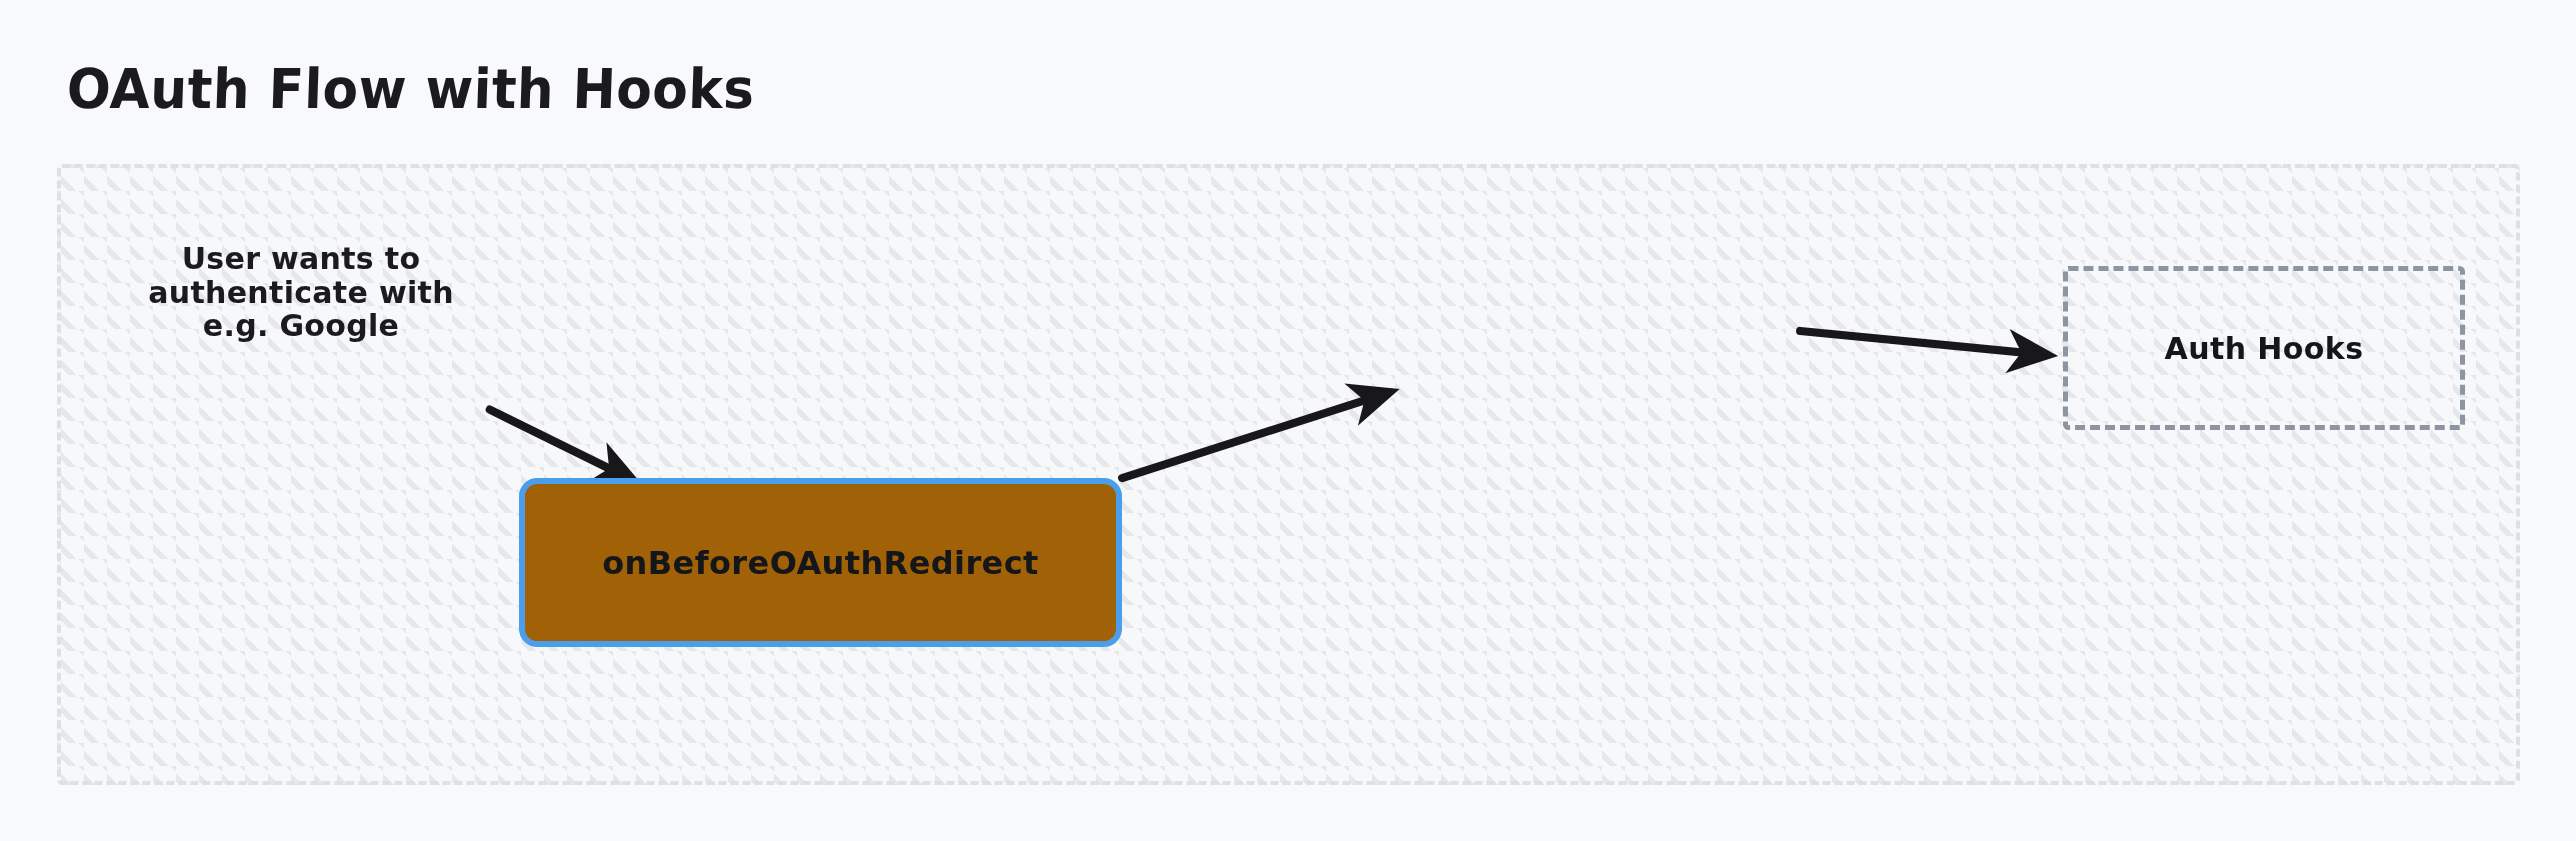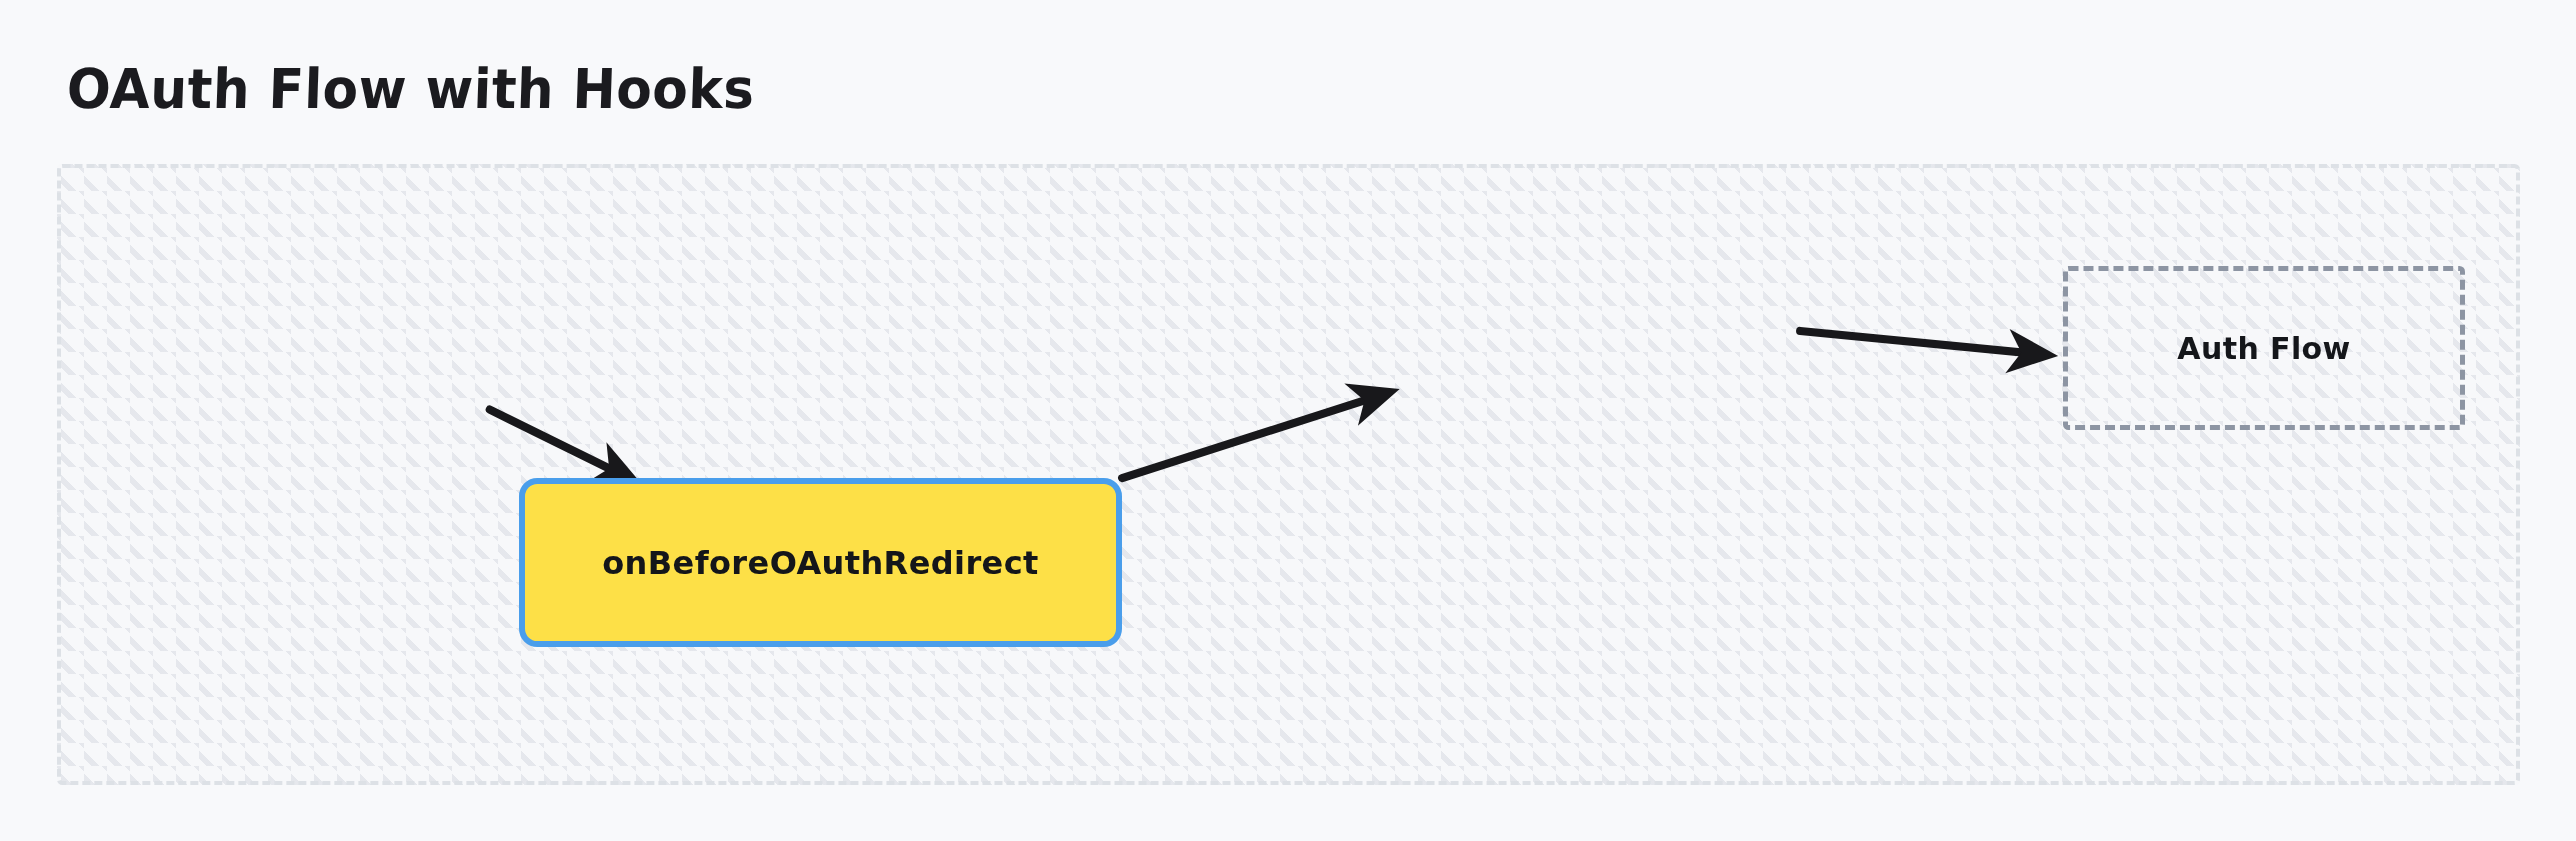--- a/index.html
+++ b/index.html
@@ -97,21 +97,21 @@
   
   #hook-node {
     position: absolute;
     left: 519px;
     top: 478px;
     width: 603px;
     height: 169px;
     box-sizing: border-box;
     border: 6.4px solid #4a9eeb;
     border-radius: 18.3px;
-    background: #fde047;
+    background: #a16207;
     display: flex;
     align-items: center;
     justify-content: center;
   }
   #hook-node-label {
     font-family: "DejaVu Sans", sans-serif;
     font-size: 32px;
     font-weight: 700;
     color: #14161a;
     letter-spacing: 0.4px;
@@ -158,24 +158,27 @@
       </marker>
     </defs>
 
     <line x1="536" y1="448" x2="690" y2="524" stroke="#18181b" stroke-width="9" stroke-linecap="round" marker-end="url(#ah)"></line>
 
     <line x1="1228" y1="523" x2="1518" y2="430" stroke="#18181b" stroke-width="9" stroke-linecap="round" marker-end="url(#ah)"></line>
 
     <line x1="1970" y1="362" x2="2238" y2="388" stroke="#18181b" stroke-width="9" stroke-linecap="round" marker-end="url(#ah)"></line>
   </svg>
 
+  <div class="flow-text" id="text-user-wants">User wants to
+authenticate with
+e.g. Google</div>
 
 
   <div id="hook-node">
     <span id="hook-node-label">onBeforeOAuthRedirect</span>
   </div>
 
   <div id="auth-flow-node">
-    <span id="auth-flow-label">Auth Flow</span>
+    <span id="auth-flow-label">Auth Hooks</span>
   </div>
 
 </div>
 
 
 </body></html>

